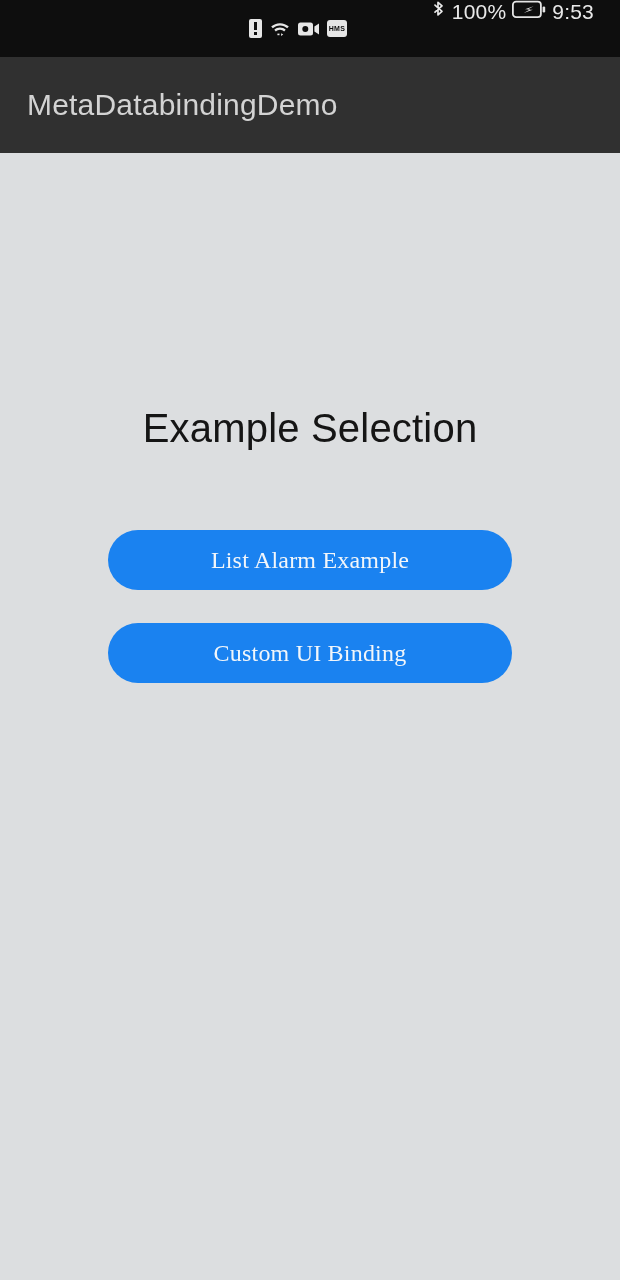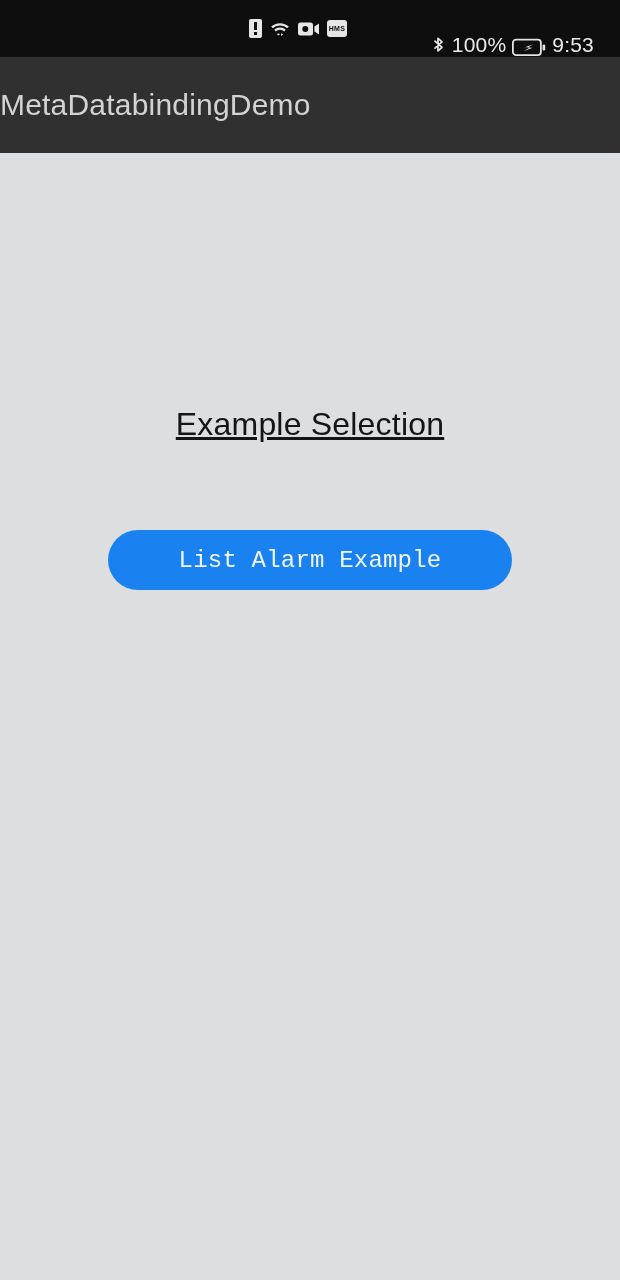--- a/index.html
+++ b/index.html
@@ -40,21 +40,21 @@
     display: flex;
     align-items: center;
     gap: 7px;
   }
   .status-right {
     position: absolute;
     right: 26px;
     top: 0;
     height: 57px;
     display: flex;
-    align-items: flex-end;
+    align-items: flex-start;
     gap: 6px;
   }
   .status-text {
     font-size: 21px;
     letter-spacing: 0.2px;
     color: #e9e9e9;
     font-family: "Liberation Sans", sans-serif;
   }
   .icon-alert {
     width: 13px;
@@ -112,20 +112,21 @@
     position: relative;
   }
 
   
   .app-bar {
     flex: 0 0 96px;
     height: 96px;
     background: #303030;
     display: flex;
     align-items: center;
+    padding-left: 27px;
     box-sizing: border-box;
   }
   .app-bar-title {
     color: #d3d3d3;
     font-size: 30px;
     font-weight: normal;
     letter-spacing: 0.2px;
     font-family: "Liberation Sans", sans-serif;
   }
 
@@ -134,45 +135,44 @@
     flex: 1 1 auto;
     background: #dcdee0;
     position: relative;
   }
   .page-title {
     position: absolute;
     top: 253px;
     left: 0;
     right: 0;
     text-align: center;
-    font-size: 32px;
+    font-size: 40px;
     color: #151515;
     font-weight: normal;
     letter-spacing: 0.2px;
     font-family: "Liberation Sans", sans-serif;
-    text-decoration: underline;
   }
   .button-stack {
     position: absolute;
     top: 377px;
     left: 108px;
     width: 404px;
     display: flex;
     flex-direction: column;
     gap: 33px;
   }
   .pill-button {
     width: 404px;
     height: 60px;
     border: none;
     border-radius: 30px;
     background: #1a82f0;
     color: #f2f6fa;
     font-size: 24px;
-    font-family: Liberation Mono, monospace;
+    font-family: Liberation Serif, serif;
     letter-spacing: 0.2px;
     display: flex;
     align-items: center;
     justify-content: center;
     cursor: pointer;
     padding: 0;
   }
 </style>
 </head>
 <body>
@@ -230,16 +230,17 @@
   <div class="app-bar">
     <span class="app-bar-title">MetaDatabindingDemo</span>
   </div>
 
   <div class="content">
 
     <div class="page-title">Example Selection</div>
 
     <div class="button-stack">
       <button class="pill-button">List Alarm Example</button>
+      <button class="pill-button">Custom UI Binding</button>
     </div>
 
   </div>
 </div>
 
 </body></html>

